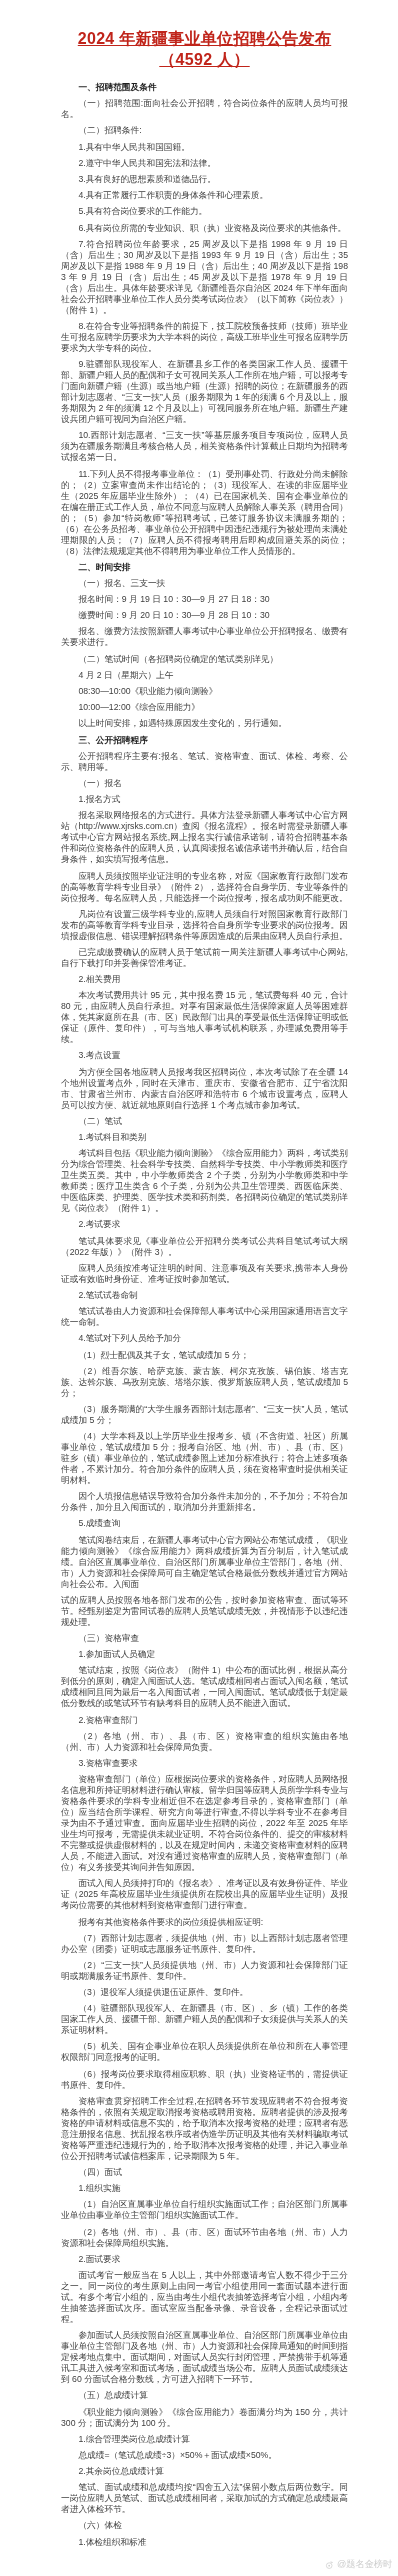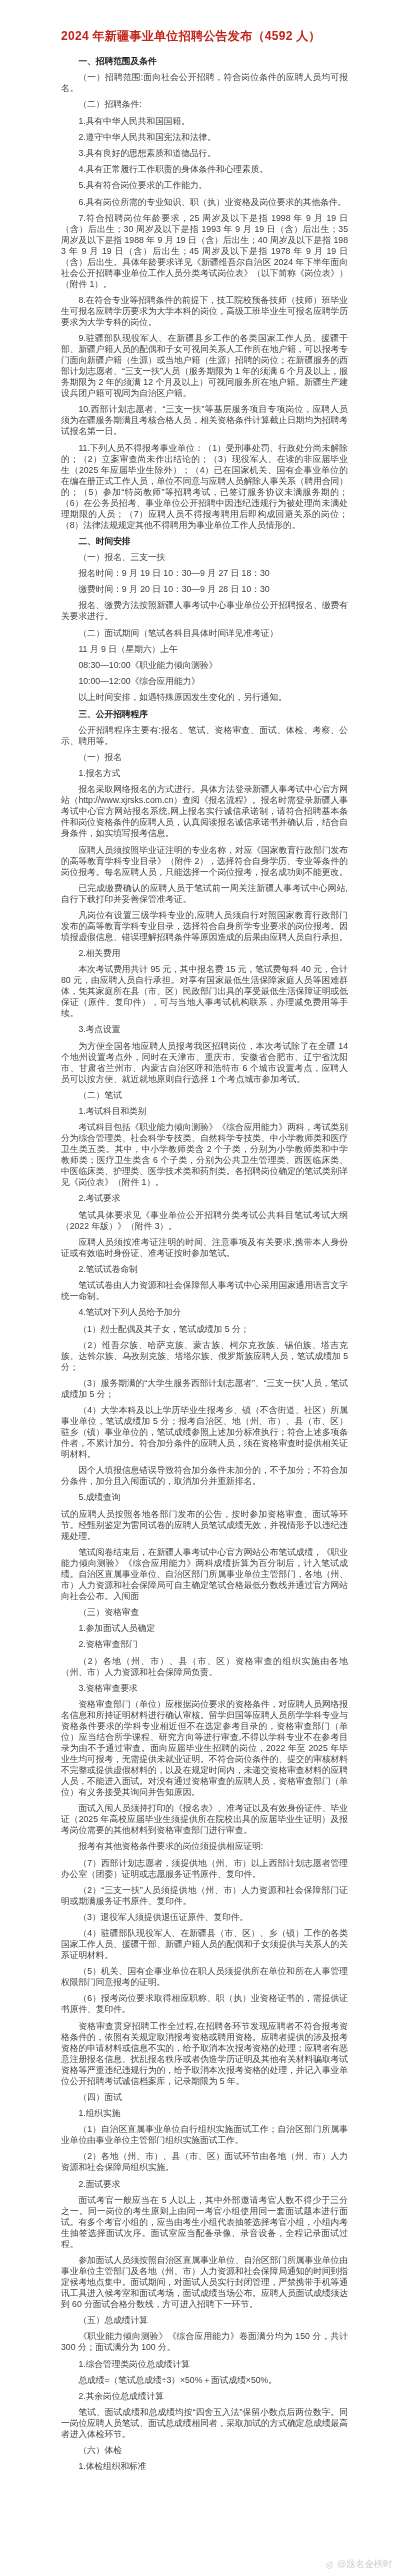--- a/index.html
+++ b/index.html
@@ -10,25 +10,27 @@
     overflow: hidden;
     background: #ffffff;
     font-family: "Liberation Sans", "DejaVu Sans", sans-serif;
   }
   .doc-wrap {
     box-sizing: border-box;
     width: 398px;
     padding: 29px 50px 0 61px;
   }
   .doc-title {
-    font-size: 12px;
+    font-size: 16px;
     font-weight: 700;
+    text-align: center;
     letter-spacing: 0.3px;
     margin: 0 0 11.5px 0;
     line-height: 1.3;
+    text-decoration: underline;
   }
   .para {
     font-size: 8.7px;
     line-height: 11px;
     margin: 5.2px 0;
     color: #3e3e3e;
     text-indent: 2em;
     text-align: justify;
     word-break: break-all;
   }
@@ -69,56 +71,57 @@
       <p class="para">7.符合招聘岗位年龄要求，25 周岁及以下是指 1998 年 9 月 19 日（含）后出生；30 周岁及以下是指 1993 年 9 月 19 日（含）后出生；35 周岁及以下是指 1988 年 9 月 19 日（含）后出生；40 周岁及以下是指 1983 年 9 月 19 日（含）后出生；45 周岁及以下是指 1978 年 9 月 19 日（含）后出生。具体年龄要求详见《新疆维吾尔自治区 2024 年下半年面向社会公开招聘事业单位工作人员分类考试岗位表》（以下简称《岗位表》）（附件 1）。</p>
       <p class="para">8.在符合专业等招聘条件的前提下，技工院校预备技师（技师）班毕业生可报名应聘学历要求为大学本科的岗位，高级工班毕业生可报名应聘学历要求为大学专科的岗位。</p>
       <p class="para">9.驻疆部队现役军人、在新疆县乡工作的各类国家工作人员、援疆干部、新疆户籍人员的配偶和子女可视同关系人工作所在地户籍，可以报考专门面向新疆户籍（生源）或当地户籍（生源）招聘的岗位；在新疆服务的西部计划志愿者、“三支一扶”人员（服务期限为 1 年的须满 6 个月及以上，服务期限为 2 年的须满 12 个月及以上）可视同服务所在地户籍。新疆生产建设兵团户籍可视同为自治区户籍。</p>
       <p class="para">10.西部计划志愿者、“三支一扶”等基层服务项目专项岗位，应聘人员须为在疆服务期满且考核合格人员，相关资格条件计算截止日期均为招聘考试报名第一日。</p>
       <p class="para">11.下列人员不得报考事业单位：（1）受刑事处罚、行政处分尚未解除的；（2）立案审查尚未作出结论的；（3）现役军人、在读的非应届毕业生（2025 年应届毕业生除外）；（4）已在国家机关、国有企事业单位的在编在册正式工作人员，单位不同意与应聘人员解除人事关系（聘用合同）的；（5）参加“特岗教师”等招聘考试，已签订服务协议未满服务期的；（6）在公务员招考、事业单位公开招聘中因违纪违规行为被处理尚未满处理期限的人员；（7）应聘人员不得报考聘用后即构成回避关系的岗位；（8）法律法规规定其他不得聘用为事业单位工作人员情形的。</p>
       <p class="para heading">二、时间安排</p>
       <p class="para">（一）报名、三支一扶</p>
       <p class="para">报名时间：9 月 19 日 10：30—9 月 27 日 18：30</p>
       <p class="para">缴费时间：9 月 20 日 10：30—9 月 28 日 10：30</p>
       <p class="para">报名、缴费方法按照新疆人事考试中心事业单位公开招聘报名、缴费有关要求进行。</p>
-      <p class="para">（二）面试期间（笔试各科目具体时间详见准考证）</p>
-      <p class="para">11 月 9 日（星期六）上午</p>
+      <p class="para">（二）笔试时间（各招聘岗位确定的笔试类别详见）</p>
+      <p class="para">4 月 2 日（星期六）上午</p>
       <p class="para">08:30—10:00《职业能力倾向测验》</p>
       <p class="para">10:00—12:00《综合应用能力》</p>
       <p class="para">以上时间安排，如遇特殊原因发生变化的，另行通知。</p>
       <p class="para heading">三、公开招聘程序</p>
       <p class="para">公开招聘程序主要有:报名、笔试、资格审查、面试、体检、考察、公示、聘用等。</p>
       <p class="para">（一）报名</p>
       <p class="para">1.报名方式</p>
       <p class="para">报名采取网络报名的方式进行。具体方法登录新疆人事考试中心官方网站（http://www.xjrsks.com.cn）查阅《报名流程》。报名时需登录新疆人事考试中心官方网站报名系统,网上报名实行诚信承诺制，请符合招聘基本条件和岗位资格条件的应聘人员，认真阅读报名诚信承诺书并确认后，结合自身条件，如实填写报考信息。</p>
       <p class="para">应聘人员须按照毕业证注明的专业名称，对应《国家教育行政部门发布的高等教育学科专业目录》（附件 2），选择符合自身学历、专业等条件的岗位报考。每名应聘人员，只能选择一个岗位报考，报名成功则不能更改。</p>
+      <p class="para">凡岗位有设置三级学科专业的,应聘人员须自行对照国家教育行政部门发布的高等教育学科专业目录，选择符合自身所学专业要求的岗位报考。因填报虚假信息、错误理解招聘条件等原因造成的后果由应聘人员自行承担。</p>
       <p class="para">已完成缴费确认的应聘人员于笔试前一周关注新疆人事考试中心网站,自行下载打印并妥善保管准考证。</p>
-      <p class="para">凡岗位有设置三级学科专业的,应聘人员须自行对照国家教育行政部门发布的高等教育学科专业目录，选择符合自身所学专业要求的岗位报考。因填报虚假信息、错误理解招聘条件等原因造成的后果由应聘人员自行承担。</p>
       <p class="para">2.相关费用</p>
       <p class="para">本次考试费用共计 95 元，其中报名费 15 元，笔试费每科 40 元，合计 80 元，由应聘人员自行承担。对享有国家最低生活保障家庭人员等困难群体，凭其家庭所在县（市、区）民政部门出具的享受最低生活保障证明或低保证（原件、复印件），可与当地人事考试机构联系，办理减免费用等手续。</p>
       <p class="para">3.考点设置</p>
       <p class="para">为方便全国各地应聘人员报考我区招聘岗位，本次考试除了在全疆 14 个地州设置考点外，同时在天津市、重庆市、安徽省合肥市、辽宁省沈阳市、甘肃省兰州市、内蒙古自治区呼和浩特市 6 个城市设置考点，应聘人员可以按方便、就近就地原则自行选择 1 个考点城市参加考试。</p>
       <p class="para">（二）笔试</p>
       <p class="para">1.考试科目和类别</p>
       <p class="para">考试科目包括《职业能力倾向测验》《综合应用能力》两科，考试类别分为综合管理类、社会科学专技类、自然科学专技类、中小学教师类和医疗卫生类五类。其中，中小学教师类含 2 个子类，分别为小学教师类和中学教师类；医疗卫生类含 6 个子类，分别为公共卫生管理类、西医临床类、中医临床类、护理类、医学技术类和药剂类。各招聘岗位确定的笔试类别详见《岗位表》（附件 1）。</p>
       <p class="para">2.考试要求</p>
       <p class="para">笔试具体要求见《事业单位公开招聘分类考试公共科目笔试考试大纲（2022 年版）》（附件 3）。</p>
       <p class="para">应聘人员须按准考证注明的时间、注意事项及有关要求,携带本人身份证或有效临时身份证、准考证按时参加笔试。</p>
       <p class="para">2.笔试试卷命制</p>
       <p class="para">笔试试卷由人力资源和社会保障部人事考试中心采用国家通用语言文字统一命制。</p>
       <p class="para">4.笔试对下列人员给予加分</p>
       <p class="para">（1）烈士配偶及其子女，笔试成绩加 5 分；</p>
       <p class="para">（2）维吾尔族、哈萨克族、蒙古族、柯尔克孜族、锡伯族、塔吉克族、达斡尔族、乌孜别克族、塔塔尔族、俄罗斯族应聘人员，笔试成绩加 5 分；</p>
       <p class="para">（3）服务期满的“大学生服务西部计划志愿者”、“三支一扶”人员，笔试成绩加 5 分；</p>
       <p class="para">（4）大学本科及以上学历毕业生报考乡、镇（不含街道、社区）所属事业单位，笔试成绩加 5 分；报考自治区、地（州、市）、县（市、区）驻乡（镇）事业单位的，笔试成绩参照上述加分标准执行；符合上述多项条件者，不累计加分。符合加分条件的应聘人员，须在资格审查时提供相关证明材料。</p>
       <p class="para">因个人填报信息错误导致符合加分条件未加分的，不予加分；不符合加分条件，加分且入闱面试的，取消加分并重新排名。</p>
       <p class="para">5.成绩查询</p>
+      <p class="para">笔试阅卷结束后，在新疆人事考试中心官方网站公布笔试成绩，《职业能力倾向测验》《综合应用能力》两科成绩折算为百分制后，计入笔试成绩。自治区直属事业单位、自治区部门所属事业单位主管部门，各地（州、市）人力资源和社会保障局可自主确定笔试合格最低分数线并通过官方网站向社会公布。入闱面</p>
       <p class="para no-indent">试的应聘人员按照各地各部门发布的公告，按时参加资格审查、面试等环节。经甄别鉴定为雷同试卷的应聘人员笔试成绩无效，并视情形予以违纪违规处理。</p>
-      <p class="para">笔试阅卷结束后，在新疆人事考试中心官方网站公布笔试成绩，《职业能力倾向测验》《综合应用能力》两科成绩折算为百分制后，计入笔试成绩。自治区直属事业单位、自治区部门所属事业单位主管部门，各地（州、市）人力资源和社会保障局可自主确定笔试合格最低分数线并通过官方网站向社会公布。入闱面</p>
       <p class="para">（三）资格审查</p>
       <p class="para">1.参加面试人员确定</p>
+      <p class="para">笔试结束，按照《岗位表》（附件 1）中公布的面试比例，根据从高分到低分的原则，确定入闱面试人选。笔试成绩相同者占面试入闱名额，笔试成绩相同且同为最后一名入闱面试者，一同入闱面试。笔试成绩低于划定最低分数线的或笔试环节有缺考科目的应聘人员不能进入面试。</p>
       <p class="para">2.资格审查部门</p>
       <p class="para">（2）各地（州、市）、县（市、区）资格审查的组织实施由各地（州、市）人力资源和社会保障局负责。</p>
       <p class="para">3.资格审查要求</p>
       <p class="para">资格审查部门（单位）应根据岗位要求的资格条件，对应聘人员网络报名信息和所持证明材料进行确认审核。留学归国等应聘人员所学学科专业与资格条件要求的学科专业相近但不在选定参考目录的，资格审查部门（单位）应当结合所学课程、研究方向等进行审查,不得以学科专业不在参考目录为由不予通过审查。面向应届毕业生招聘的岗位，2022 年至 2025 年毕业生均可报考，无需提供未就业证明。不符合岗位条件的、提交的审核材料不完整或提供虚假材料的，以及在规定时间内，未递交资格审查材料的应聘人员，不能进入面试。对没有通过资格审查的应聘人员，资格审查部门（单位）有义务接受其询问并告知原因。</p>
       <p class="para">面试入闱人员须持打印的《报名表》、准考证以及有效身份证件、毕业证（2025 年高校应届毕业生须提供所在院校出具的应届毕业生证明）及报考岗位需要的其他材料到资格审查部门进行审查。</p>
       <p class="para">报考有其他资格条件要求的岗位须提供相应证明:</p>
       <p class="para">（7）西部计划志愿者，须提供地（州、市）以上西部计划志愿者管理办公室（团委）证明或志愿服务证书原件、复印件。</p>
       <p class="para">（2）“三支一扶”人员须提供地（州、市）人力资源和社会保障部门证明或期满服务证书原件、复印件。</p>
       <p class="para">（3）退役军人须提供退伍证原件、复印件。</p>
       <p class="para">（4）驻疆部队现役军人、在新疆县（市、区）、乡（镇）工作的各类国家工作人员、援疆干部、新疆户籍人员的配偶和子女须提供与关系人的关系证明材料。</p>

